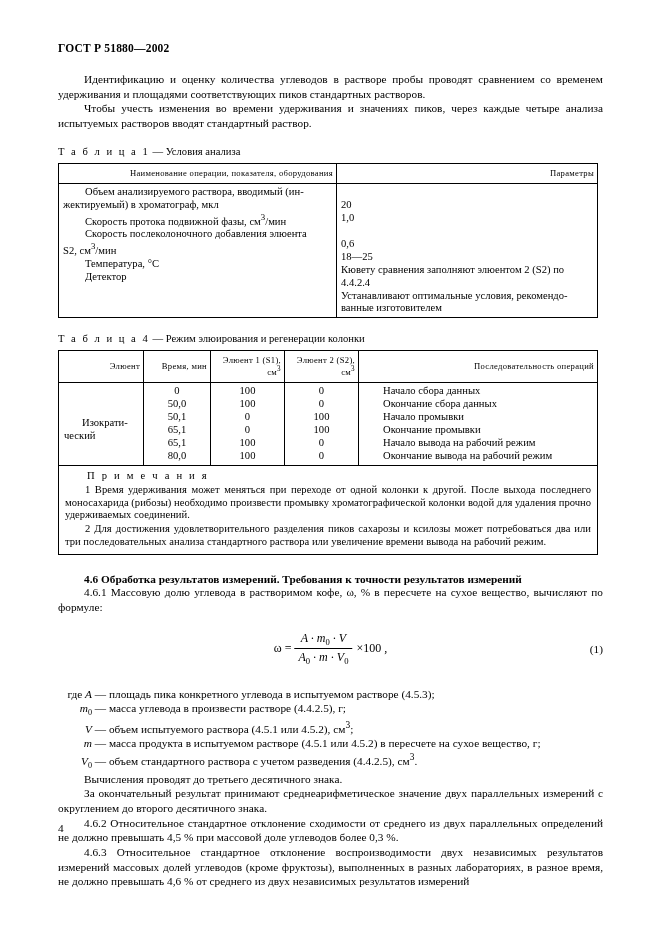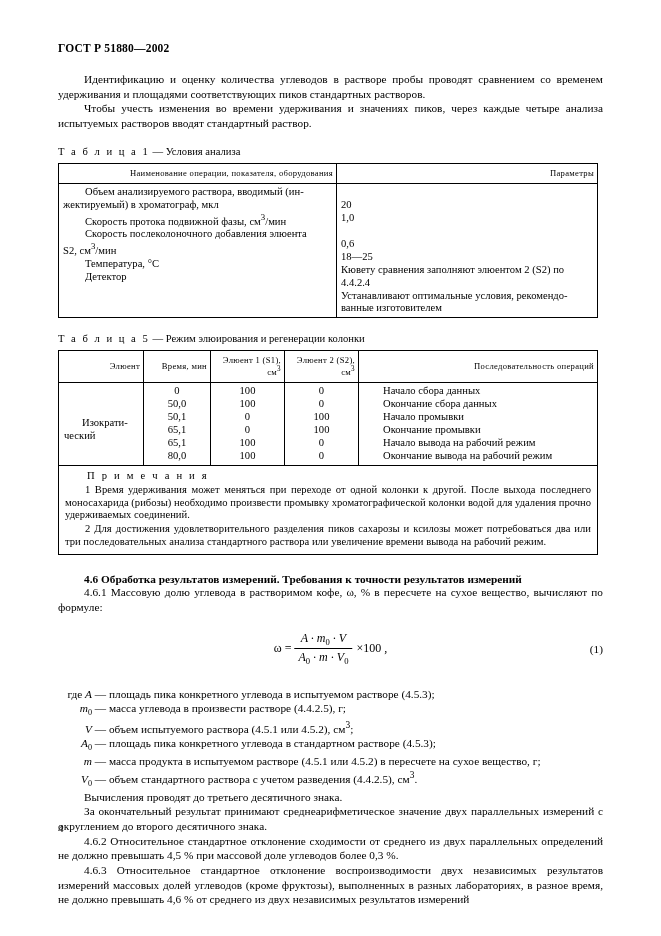--- a/index.html
+++ b/index.html
@@ -262,21 +262,21 @@
             <span class="just">Кювету сравнения заполняют элюентом 2 (S2) по</span>
             <span class="ln">4.4.2.4</span>
             <span class="just">Устанавливают оптимальные условия, рекомендо-</span>
             <span class="ln">ванные изготовителем</span>
           </td>
         </tr>
       </tbody>
     </table>
 
     <div class="table-caption">
-      <span class="sp">Т а б л и ц а  5</span><span> — Режим элюирования и регенерации колонки</span>
+      <span class="sp">Т а б л и ц а  4</span><span> — Режим элюирования и регенерации колонки</span>
     </div>
 
     <table class="gost">
       <colgroup>
         <col class="t2-c1">
           <col class="t2-c2">
           <col class="t2-c3">
           <col class="t2-c4">
           <col class="t2-c5">
       </colgroup>
@@ -358,21 +358,20 @@
         </span>
         <span class="tail">×100 ,</span>
       </div>
       <div class="eqno">(1)</div>
     </div>
 
     <div class="deflist">
       <span class="row first"><span class="sym"><span style="font-style:normal">где </span>A</span><span> — площадь пика конкретного углевода в испытуемом растворе (4.5.3);</span></span>
       <span class="row"><span class="sym">m<sub>0</sub></span><span> — масса углевода в произвести растворе (4.4.2.5), г;</span></span>
       <span class="row"><span class="sym">V</span><span> — объем испытуемого раствора (4.5.1 или 4.5.2), см<sup>3</sup>;</span></span>
-      <span class="row"><span class="sym">A<sub>0</sub></span><span> — площадь пика конкретного углевода в стандартном растворе (4.5.3);</span></span>
       <span class="row"><span class="sym">m</span><span> — масса продукта в испытуемом растворе (4.5.1 или 4.5.2)  в пересчете на сухое вещество, г;</span></span>
       <span class="row"><span class="sym">V<sub>0</sub></span><span> — объем стандартного раствора с учетом разведения (4.4.2.5), см<sup>3</sup>.</span></span>
     </div>
 
     <p class="body">Вычисления проводят до третьего десятичного знака.</p>
     <p class="body">За окончательный результат принимают среднеарифметическое значение двух параллельных измерений с округлением до второго десятичного знака.</p>
     <p class="body">4.6.2 Относительное стандартное отклонение сходимости от среднего из двух параллельных определений не должно превышать 4,5 % при массовой доле углеводов более 0,3 %.</p>
     <p class="body">4.6.3 Относительное стандартное отклонение воспроизводимости двух независимых результатов измерений массовых долей углеводов (кроме фруктозы), выполненных в разных лабораториях, в разное время, не должно превышать 4,6 % от среднего из двух независимых результатов измерений</p>
 
   </div>

